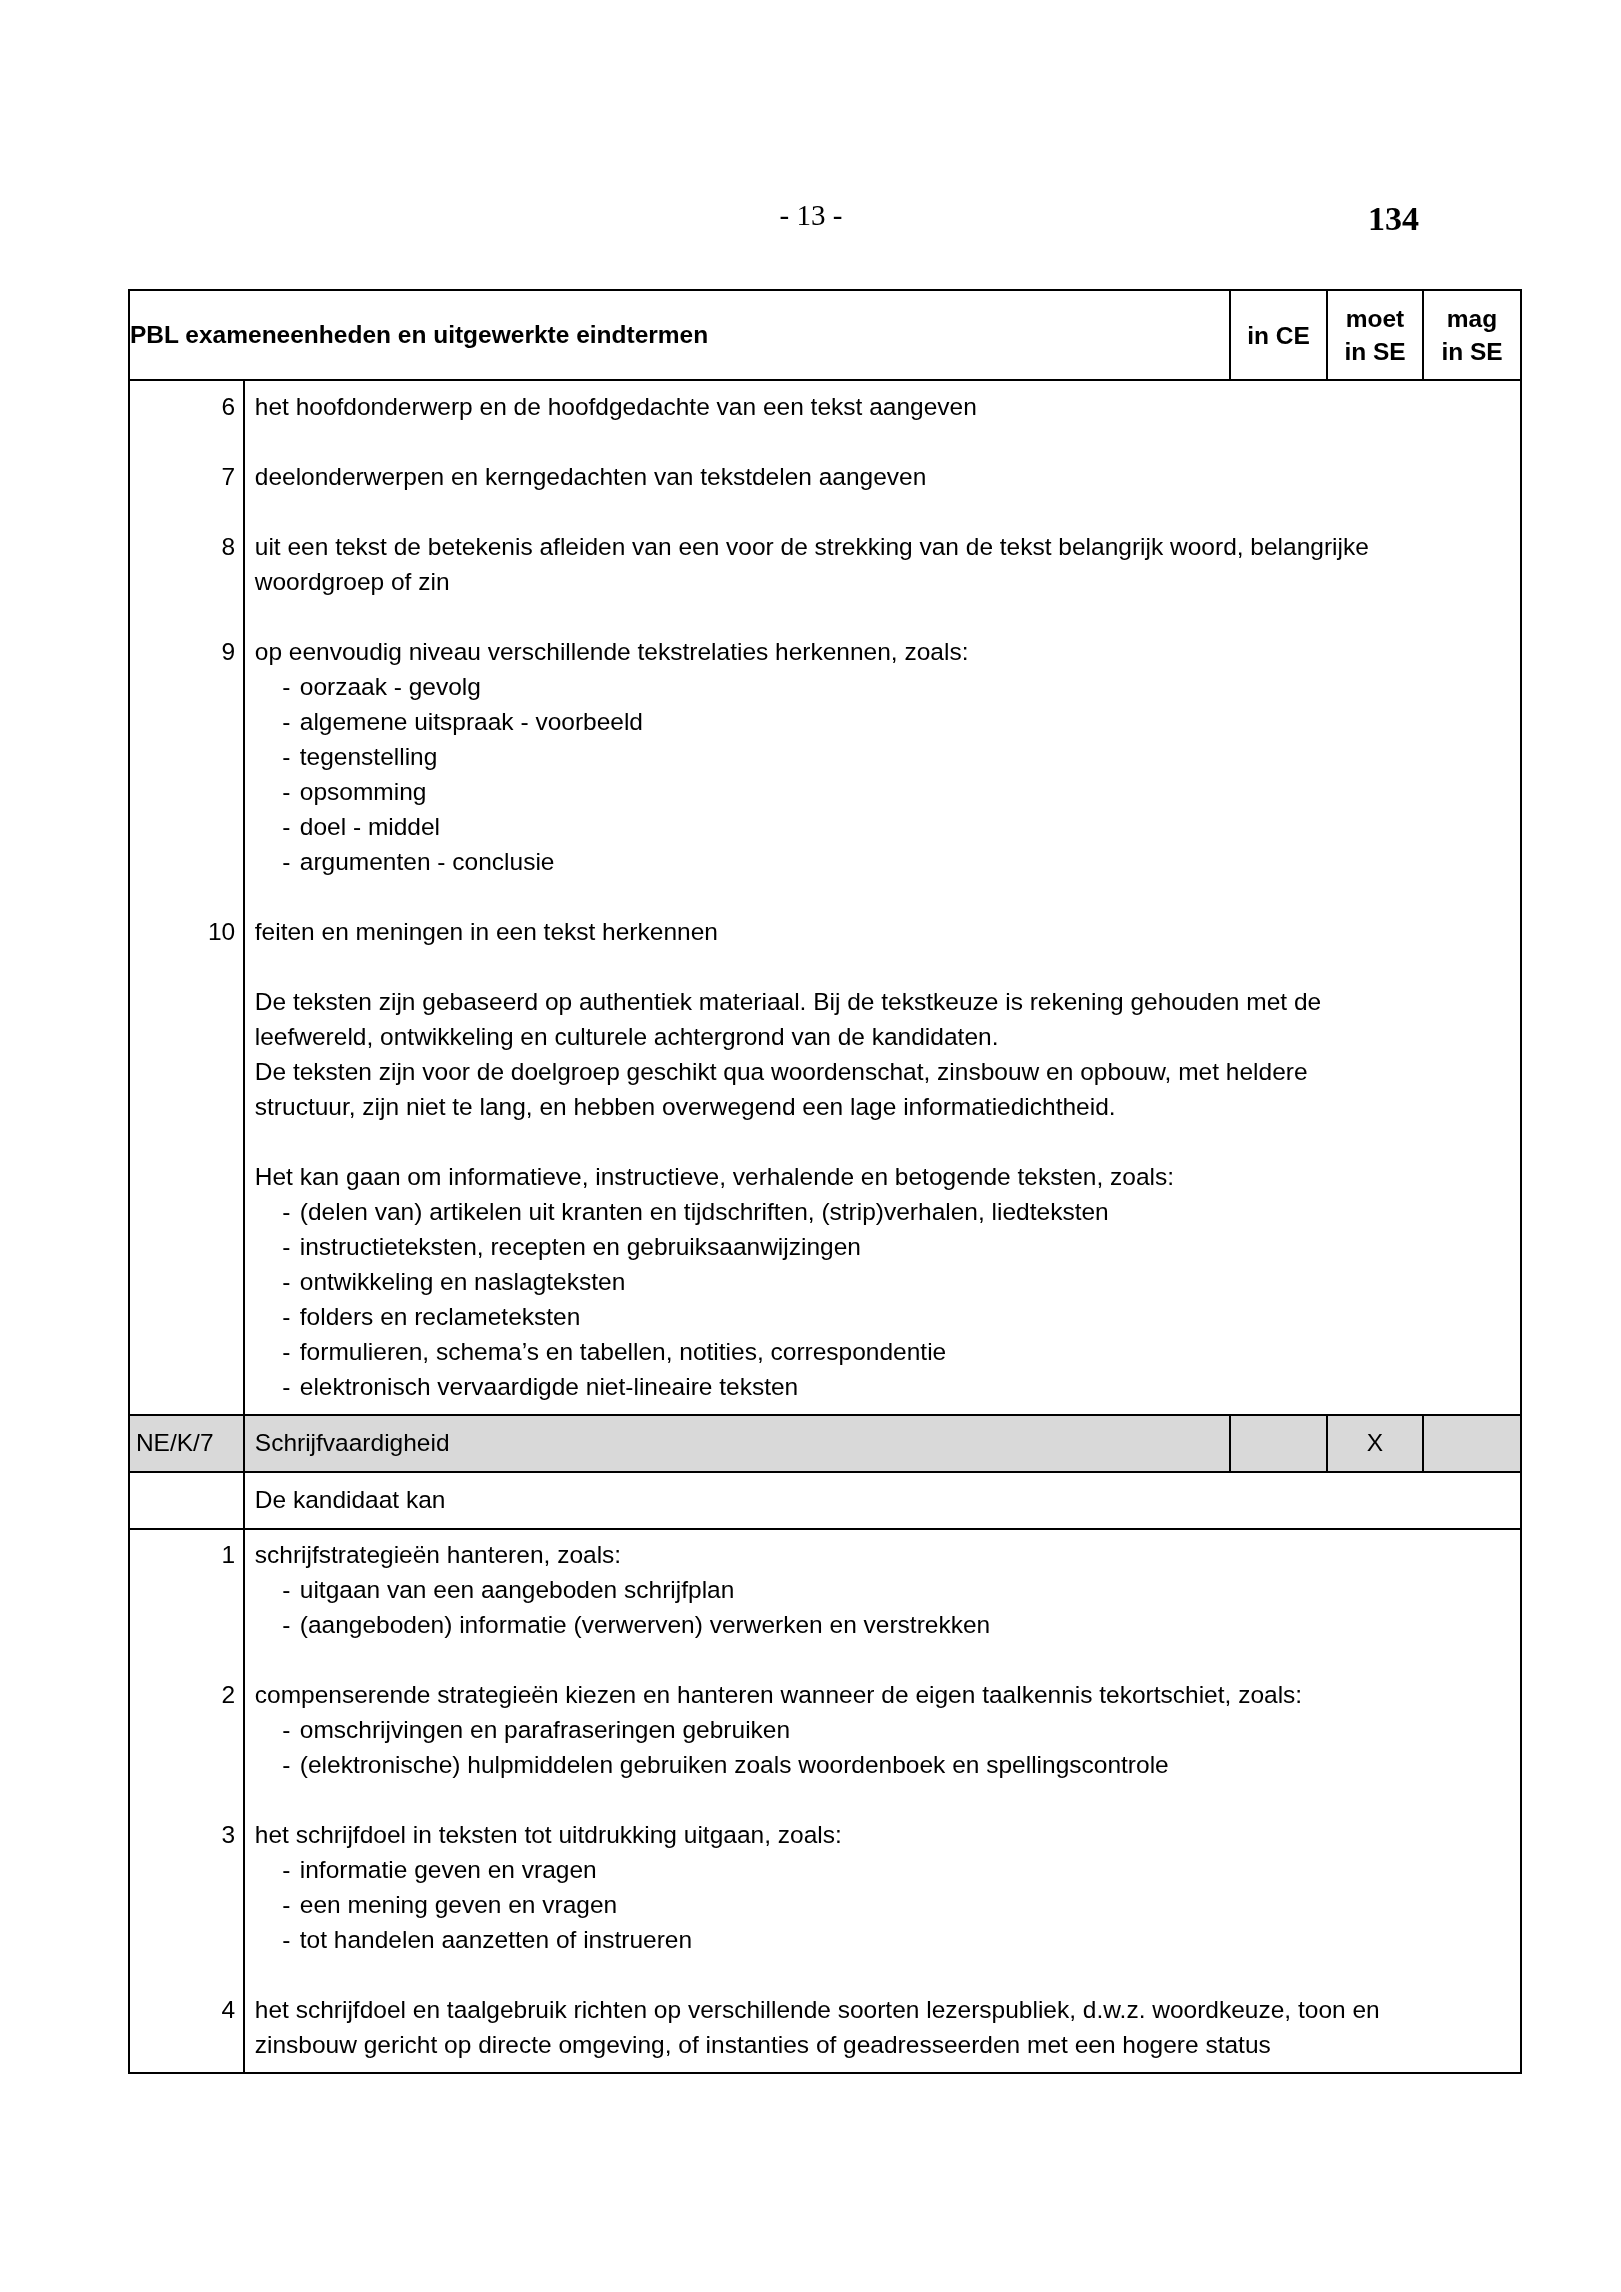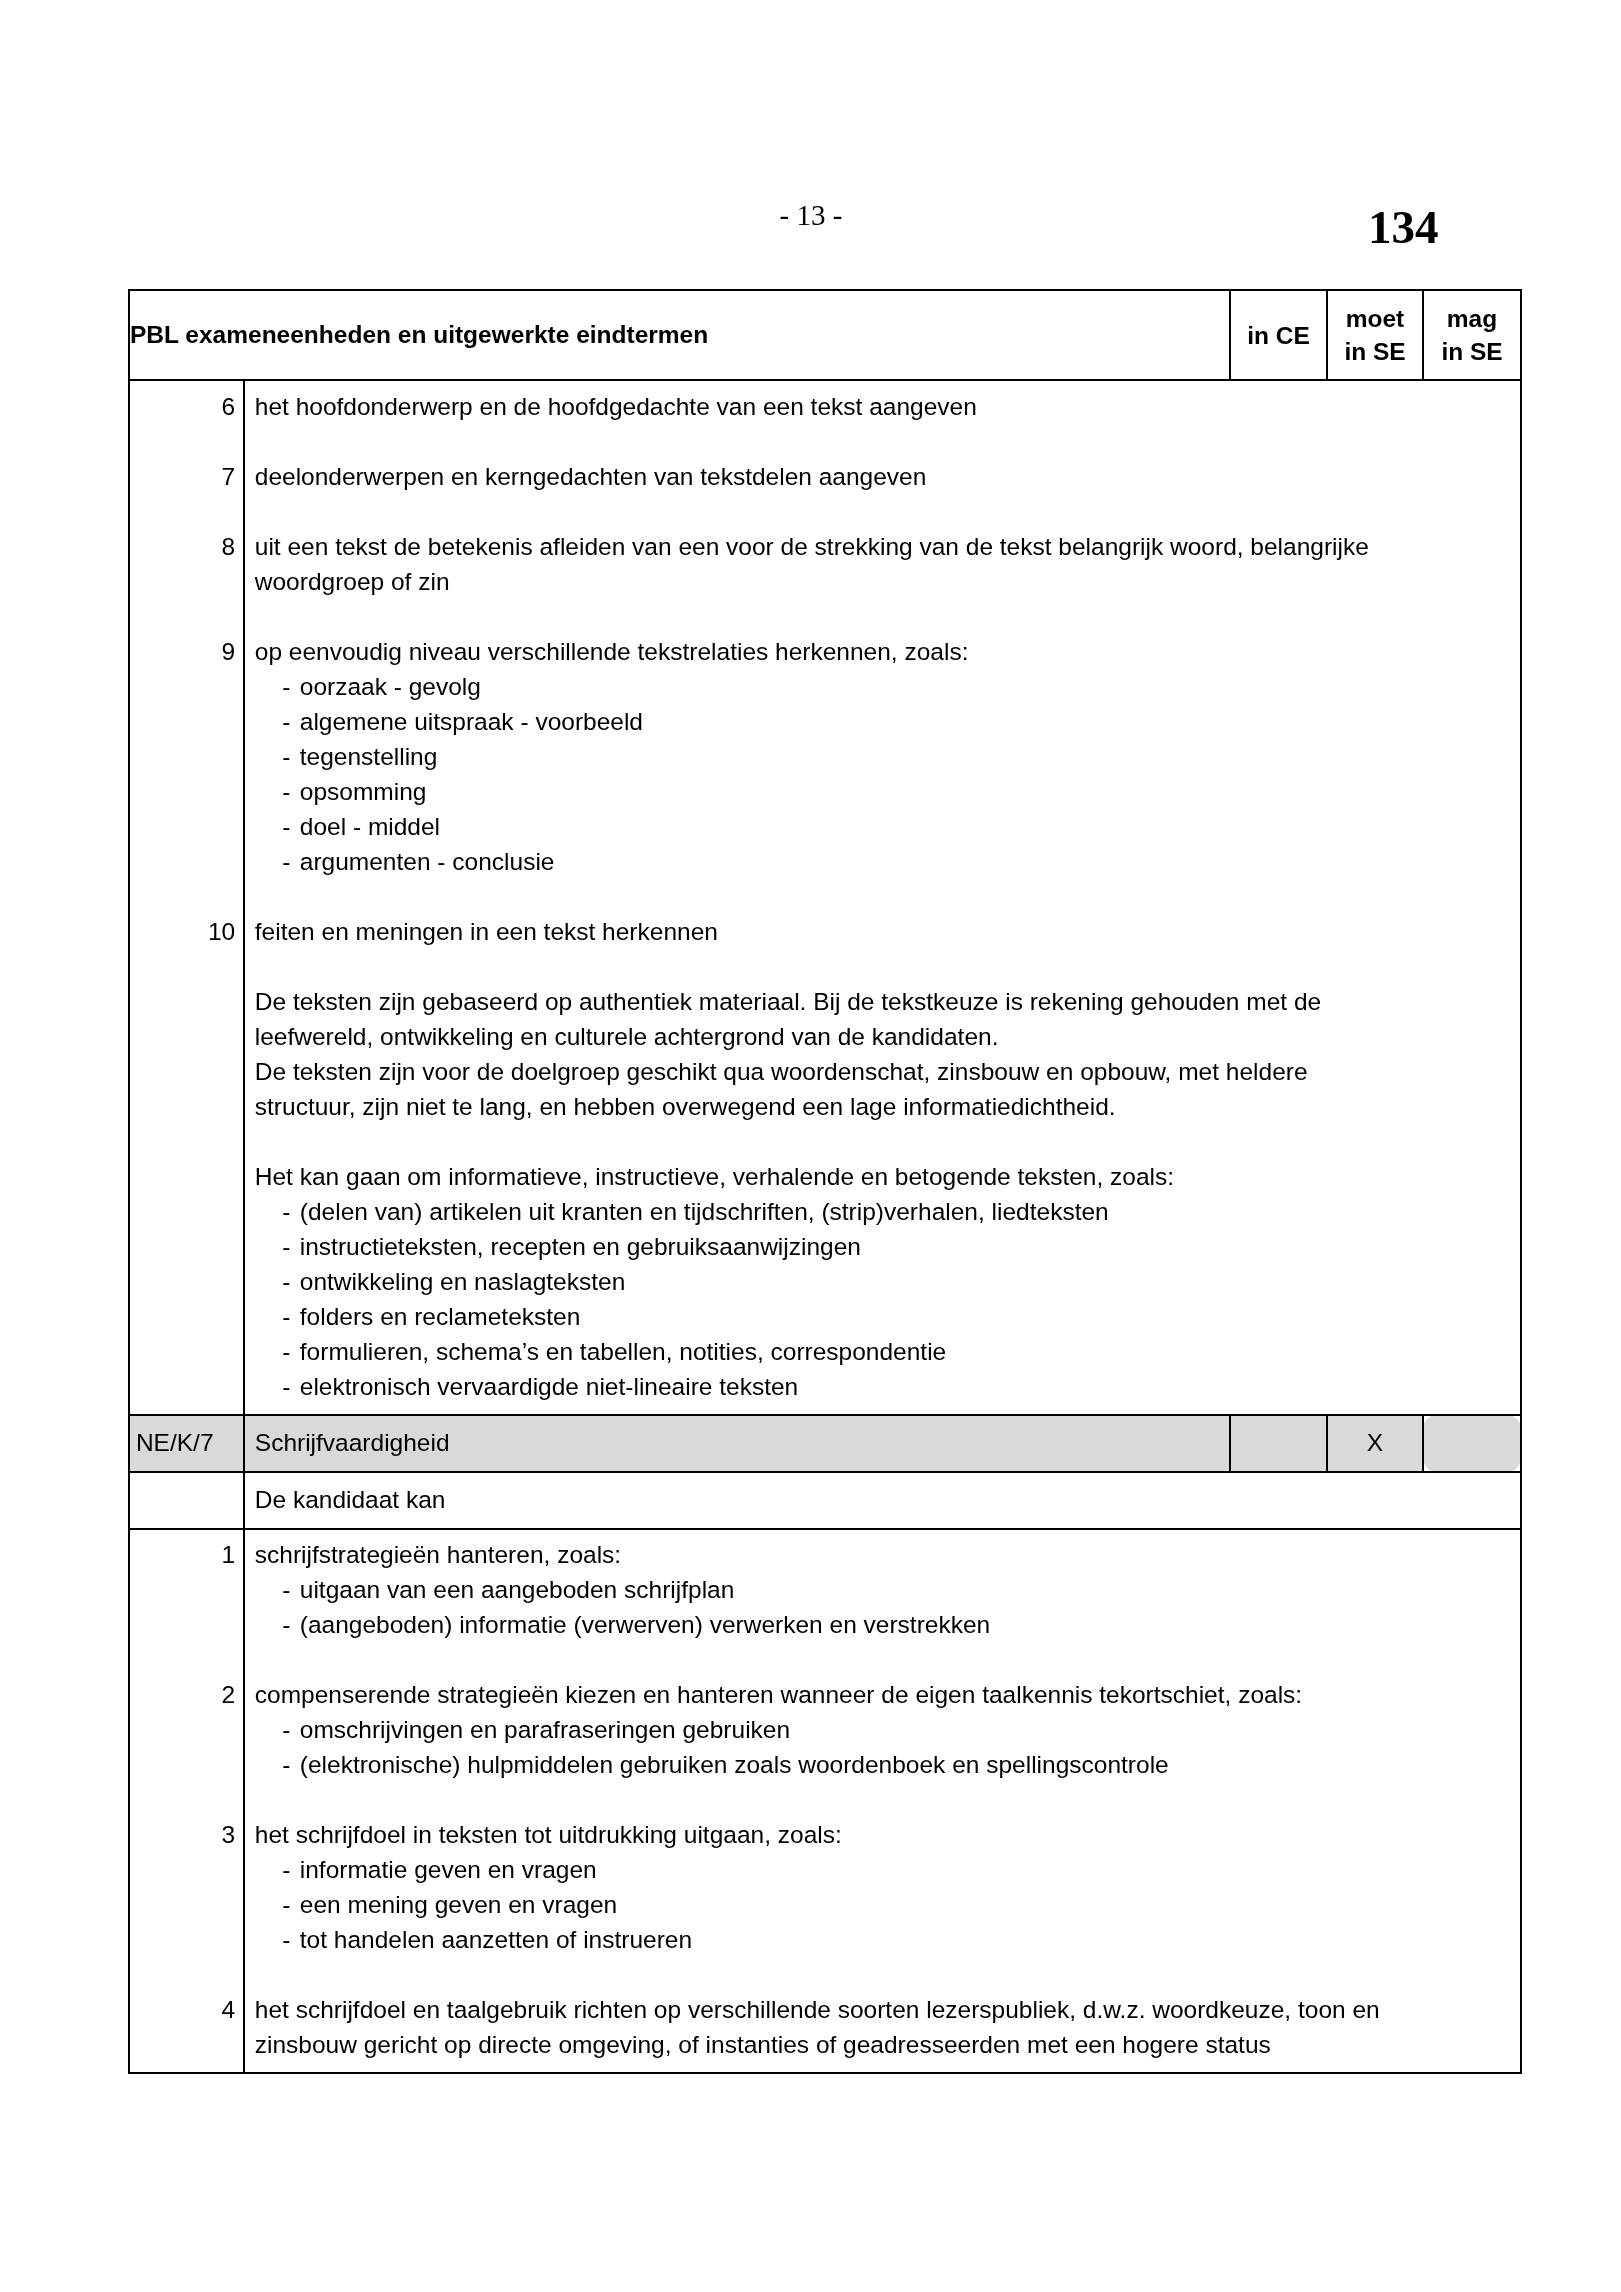--- a/index.html
+++ b/index.html
@@ -1,41 +1,41 @@
 <!DOCTYPE html>
 <html><head>
 <meta charset="utf-8">
 <style>
   html, body { margin: 0; padding: 0; background: #ffffff; }
   body { width: 1621px; height: 2293px; position: relative; overflow: hidden; color: #000; }
   .page-num { position: absolute; top: 199px; left: 762px; width: 98px; text-align: center;
     font-family: "Liberation Serif", serif; font-size: 29px; }
   .doc-num { position: absolute; top: 200px; left: 1368px; font-family: "Liberation Serif", serif;
-    font-weight: bold; font-size: 47px; }
+    font-weight: bold; font-size: 34px; }
   table.et { position: absolute; top: 289px; left: 128px; width: 1392px; border-collapse: collapse;
     font-family: "Liberation Sans", sans-serif; font-size: 24.5px; table-layout: fixed; }
   table.et td { border: 2px solid #000; padding: 0; vertical-align: top; }
   table.et tr.head td { height: 88px; vertical-align: middle; font-weight: bold; border-width: 2.9px 2px; }
   .head-title { padding-left: 9.8px; }
   .head-col { text-align: center; line-height: 33px; }
   td.num { text-align: right; padding-right: 7.8px !important; }
   td.txt { padding-left: 9.8px !important; padding-right: 7.8px !important; }
   .line { line-height: 35px; min-height: 35px; }
   .blank { height: 35px; }
   .bullet { display: flex; line-height: 35px; }
   .bullet .dash { width: 45px; text-align: right; padding-right: 0; box-sizing: border-box; }
   .bullet .dash span { display: inline-block; width: 17.6px; text-align: left; }
   .bullet .btxt { padding-left: 0; }
   tr.gray td { background: #d9d9d9; height: 55px; vertical-align: middle; }
   tr.gray td.numcell { padding-left: 5.9px; margin-left: 12px; }
   tr.gray td.xcell { text-align: center; }
   tr.intro td { height: 55px; vertical-align: middle; }
   .body-cell { padding-top: 7.8px !important; padding-bottom: 9.8px !important; }
   .outer-left { border-left: 2.9px solid #000 !important; }
-  .outer-right { border-right: 2.9px solid #000 !important; border-radius: 14px; }
+  .outer-right { border-right: 2.9px solid #000 !important; }
 </style>
 </head>
 <body>
 
 <div class="page-num">- 13 -</div>
 <div class="doc-num">134</div>
 
 <table class="et">
   <colgroup>
     <col style="width:115px">

